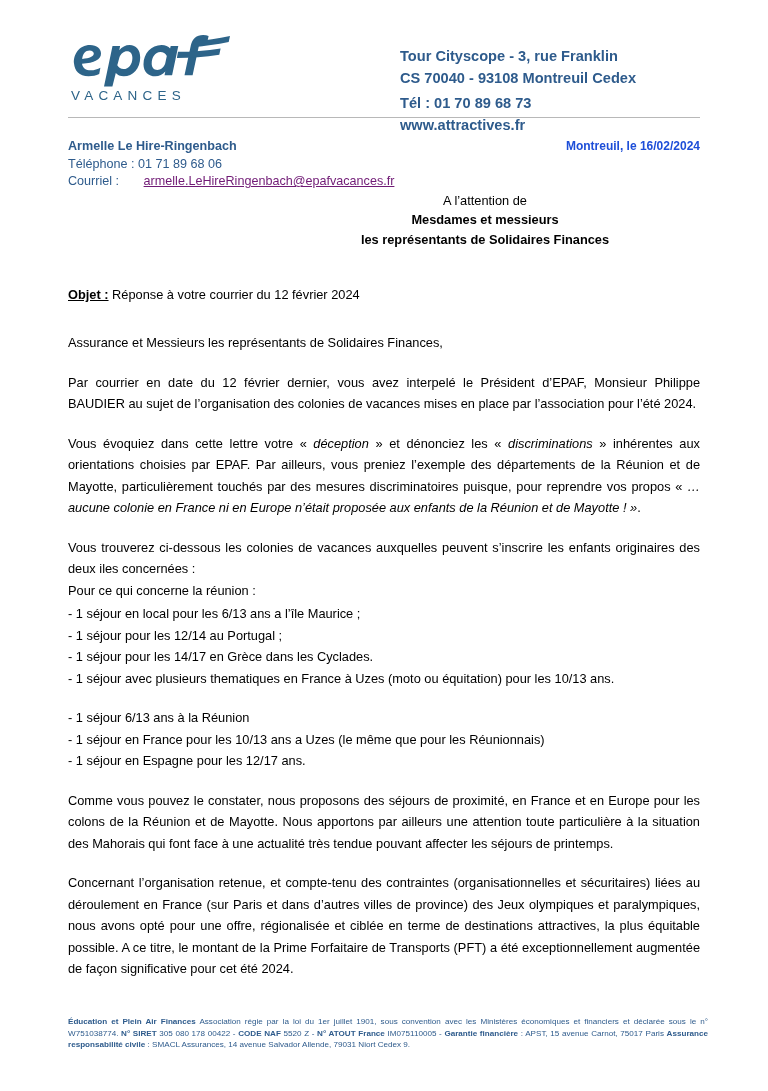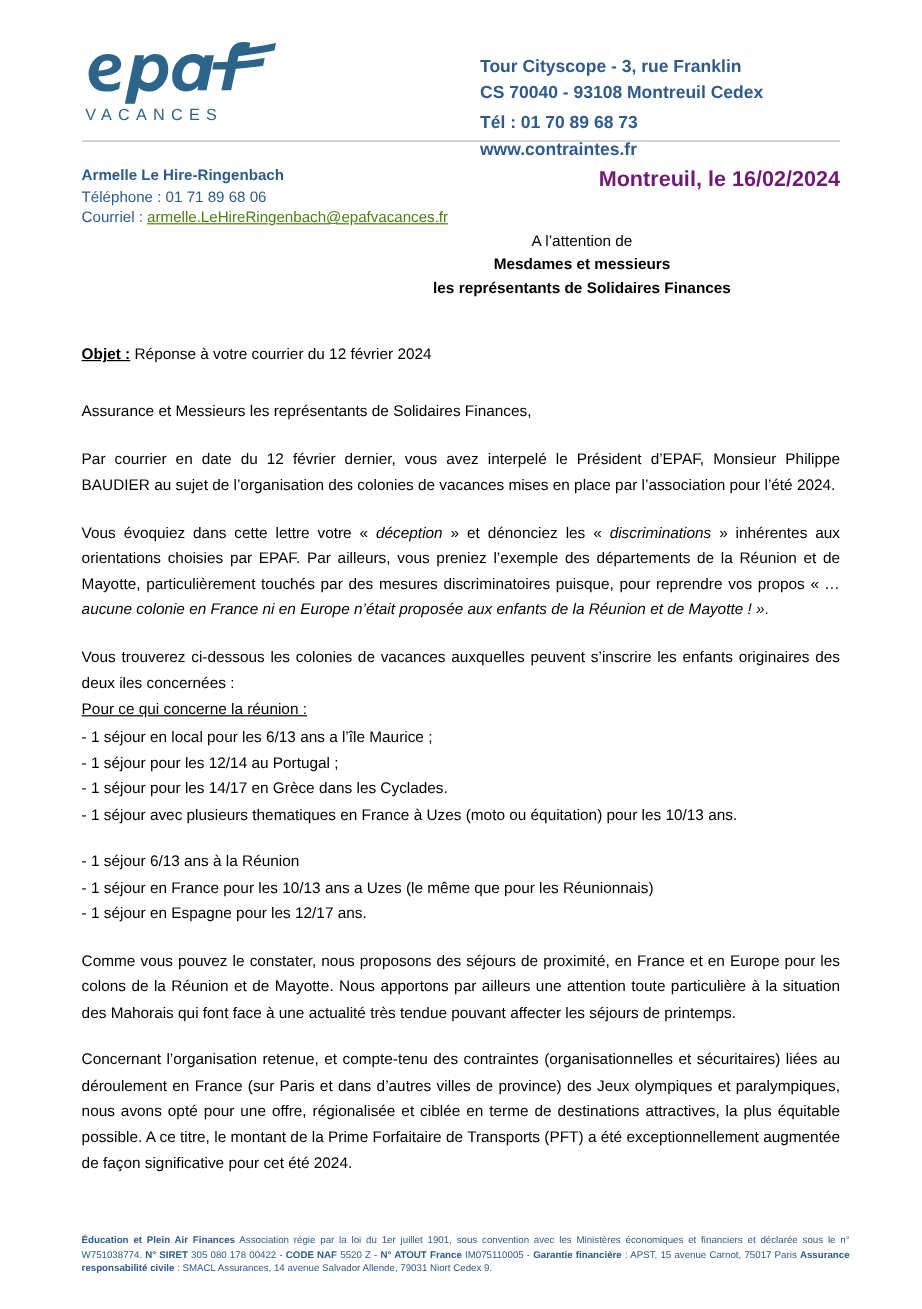--- a/index.html
+++ b/index.html
@@ -76,26 +76,27 @@
   .sender {
     color: #2e5b8c;
     font-size: 12.6px;
     line-height: 17.6px;
   }
   .sender .name { font-weight: 700; }
   .sender .dir-strong { font-weight: 700; }
   .sender .sep { color: #8aa3bf; }
   .sender .role { color: #3d6a9b; }
   .mail-link {
-    color: #4d7c0f;
+    color: #701a75;
     text-decoration: underline;
+    margin-left: 21px;
   }
   .date {
-    color: #701a75;
-    font-size: 18px;
+    color: #1d4ed8;
+    font-size: 12px;
     font-weight: 700;
     white-space: nowrap;
     padding-top: 1px;
   }
 
   
   .recipient {
     text-align: center;
     font-size: 12.8px;
     line-height: 19.5px;
@@ -124,38 +125,37 @@
     line-height: 21.5px;
   }
   .body-text p {
     margin: 0 0 18px 0;
     text-align: justify;
   }
   .body-text p.nojust { text-align: left; }
   .body-text .it { font-style: italic; }
 
   .list-head {
-    text-decoration: underline;
     margin: 0 0 2px 0;
   }
   ul.plain {
     list-style: none;
     margin: 0 0 0 0;
     padding: 0;
   }
   ul.plain li { margin: 0; line-height: 21.5px; }
   .block-gap { height: 18px; }
   .tight { margin-bottom: 0 !important; }
 
   
   .footer {
     position: absolute;
     left: 68px;
     right: 60px;
-    bottom: 28px;
+    bottom: 40px;
     color: #2e5b8c;
     font-size: 8.1px;
     line-height: 11.6px;
     text-align: justify;
   }
   .footer b { font-weight: 700; }
 </style>
 </head>
 <body>
 
@@ -181,21 +181,21 @@
         </g>
       </svg>
       <div class="logo-word">VACANCES</div>
     </div>
 
     <div class="address-block">
       <div class="addr-line">Tour Cityscope - 3, rue Franklin</div>
       <div class="addr-line">CS 70040 - 93108 Montreuil Cedex</div>
       <div class="addr-gap"></div>
       <div class="addr-line">Tél : 01 70 89 68 73</div>
-      <div class="addr-line">www.contraintes.fr</div>
+      <div class="addr-line">www.attractives.fr</div>
     </div>
   </div>
 
   <hr class="rule">
 
   <div class="meta-row">
     <div class="sender">
       <div class="name">Armelle Le Hire-Ringenbach</div>
       <div>Téléphone : 01 71 89 68 06</div>
       <div>

